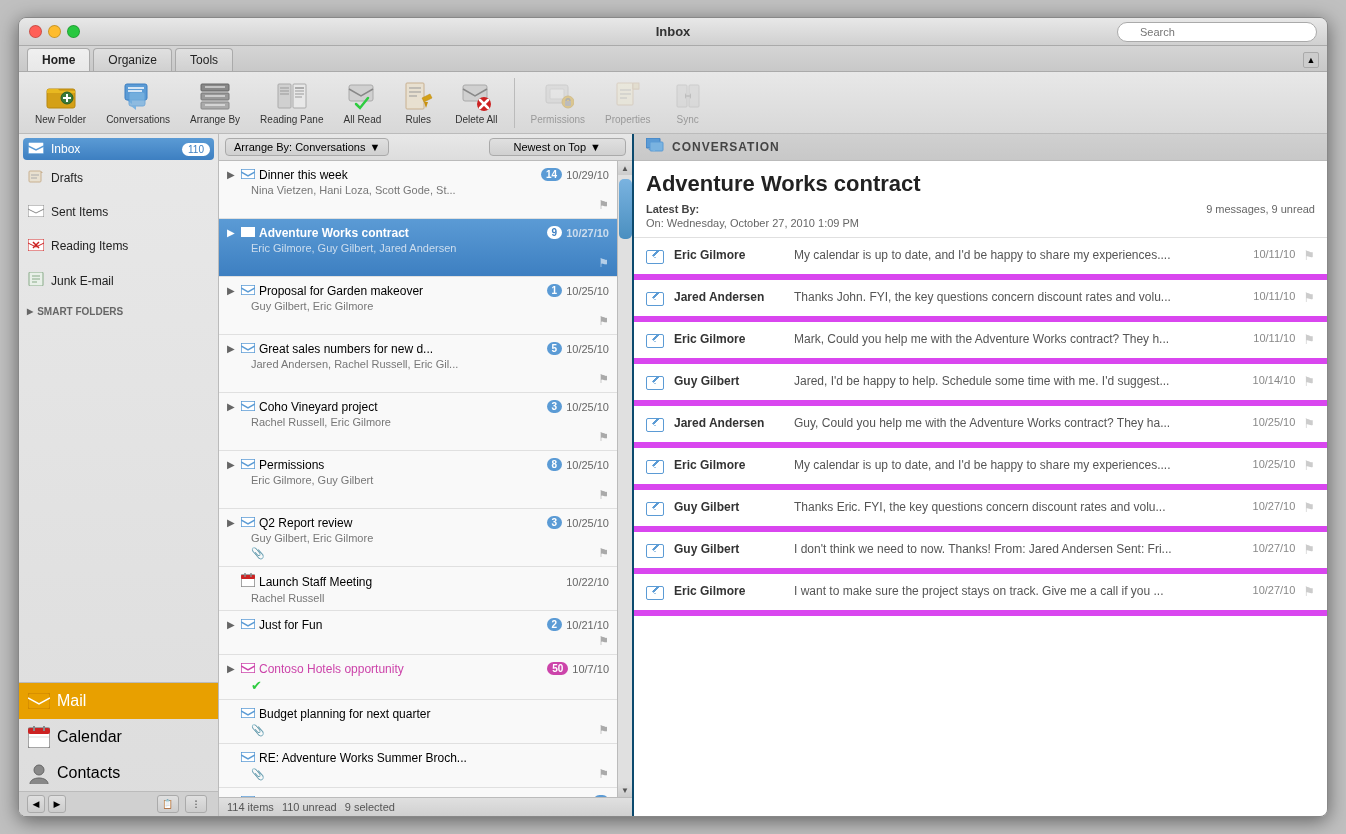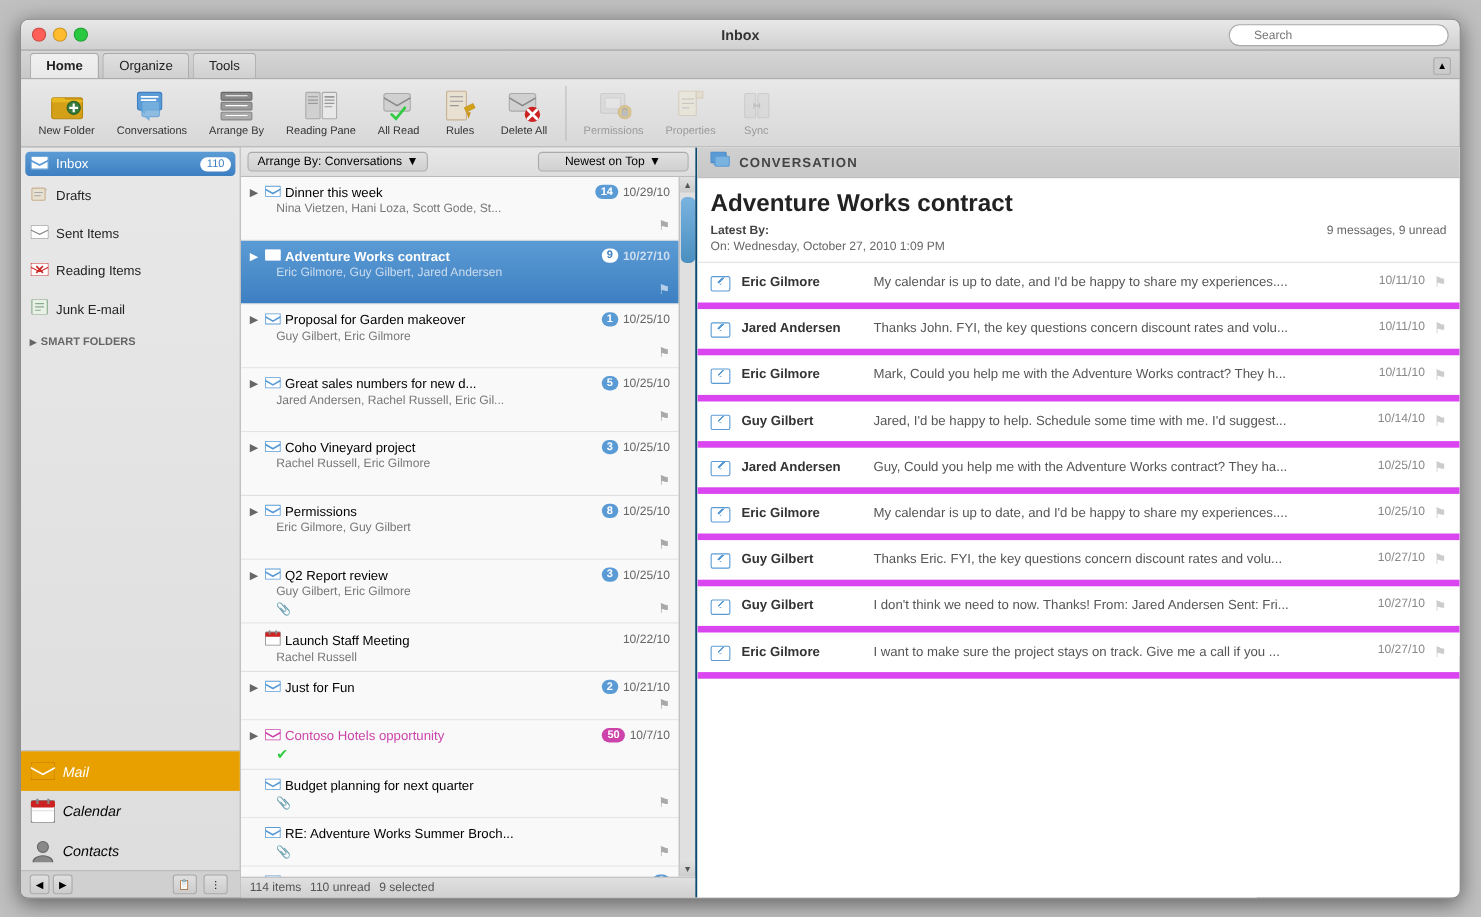--- a/index.html
+++ b/index.html
@@ -239,22 +239,21 @@
     }
     .sidebar-bottom {
       margin-top: auto;
       border-top: 1px solid #bbb;
     }
     .nav-item {
       display: flex;
       align-items: center;
       padding: 6px 8px;
       cursor: pointer;
-      font-size: 13px;
-      font-style: italic;
+      font-size: 16px;
     }
     .nav-item.active {
       background: #e8a000;
       color: white;
     }
     .nav-item-icon {
       width: 24px;
       height: 24px;
       margin-right: 6px;
       display: flex;

